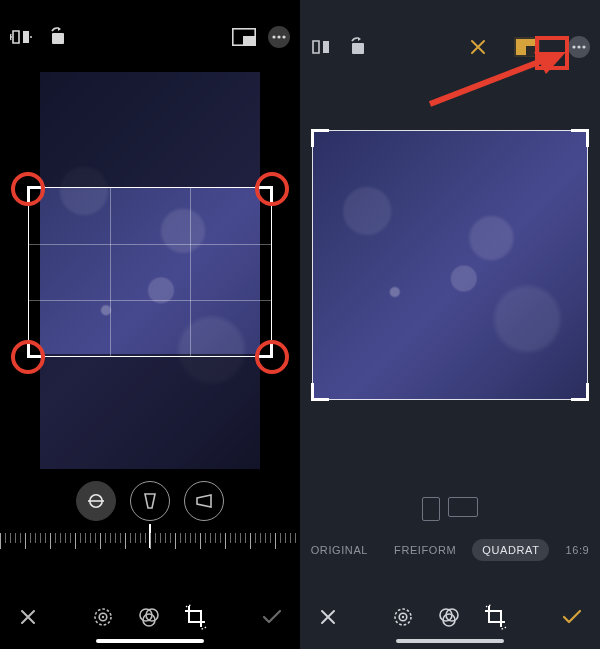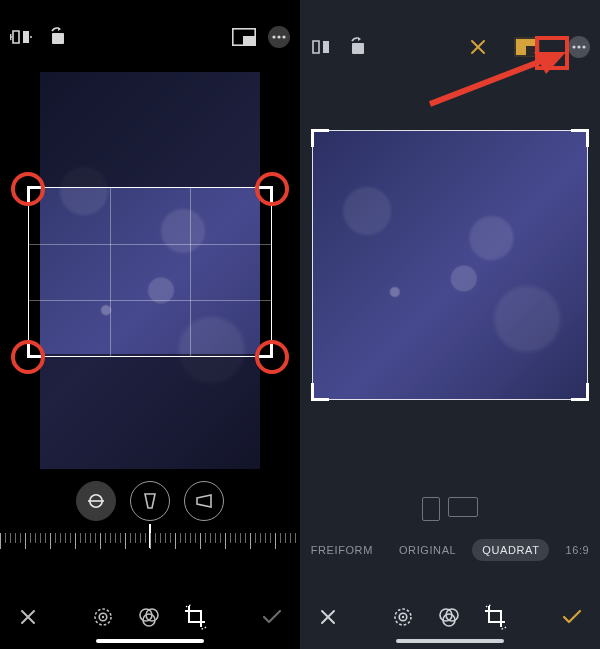--- a/index.html
+++ b/index.html
@@ -323,22 +323,22 @@
         <div class="corner br"></div>
       </div>
     </div>
 
     <div class="orient-row" style="bottom:128px;">
       <div class="orient-box orient-portrait"></div>
       <div class="orient-box orient-landscape"></div>
     </div>
 
     <div class="ratio-row" style="bottom:88px;">
+      <div class="ratio-item">ORIGINAL</div>
       <div class="ratio-item">FREIFORM</div>
-      <div class="ratio-item">ORIGINAL</div>
       <div class="ratio-item active">QUADRAT</div>
       <div class="ratio-item">16:9</div>
     </div>
 
     <div class="bottombar">
       <div class="bb-left">
         <span class="ic">
           <svg width="18" height="18" viewBox="0 0 18 18">
               <path d="M3 3 L15 15 M15 3 L3 15" stroke="#cfd2d7" stroke-width="2" stroke-linecap="round"></path>
             </svg>

